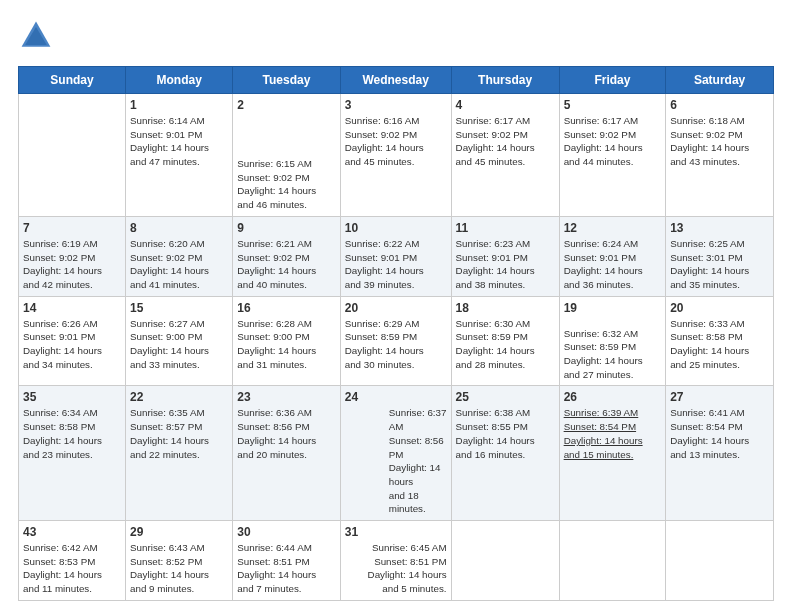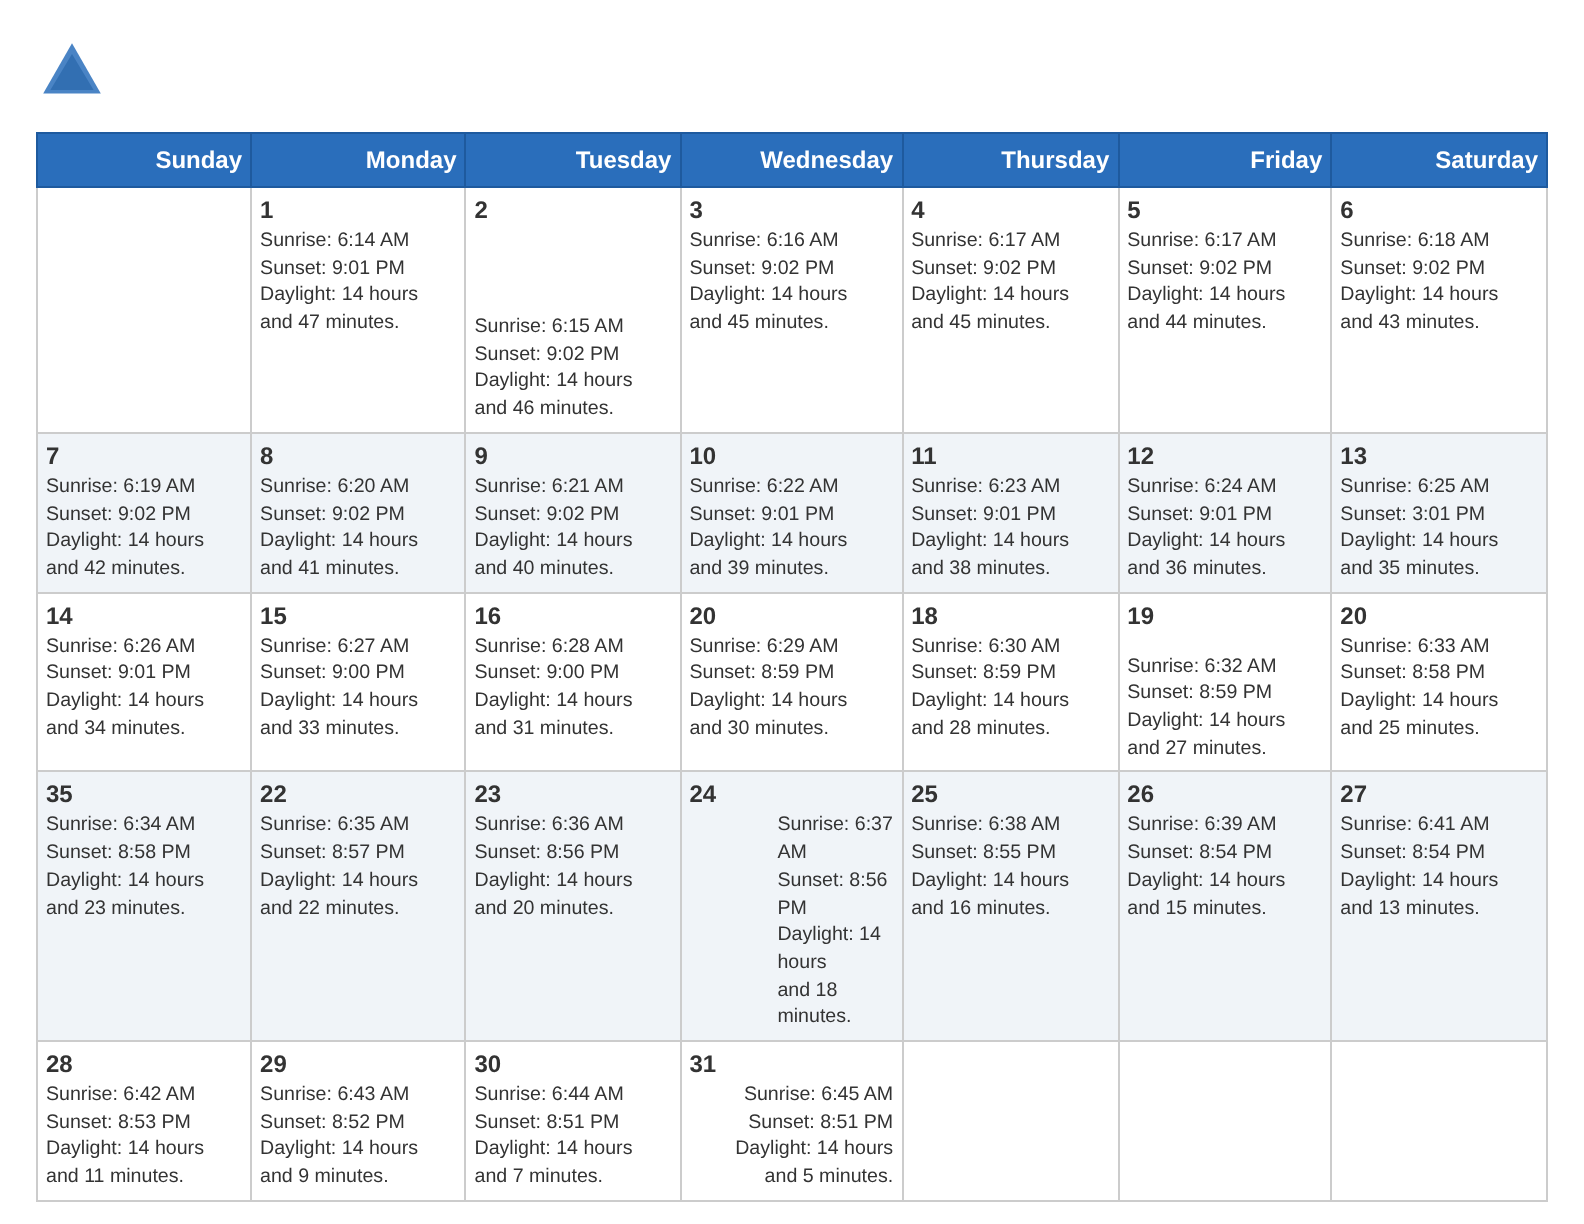--- a/index.html
+++ b/index.html
@@ -53,21 +53,21 @@
       width: 100%;
       border-collapse: collapse;
       font-size: 10.5px;
     }
     thead tr {
       background-color: #2a6ebb;
       color: #fff;
     }
     thead th {
       padding: 6px 4px;
-      text-align: right;
+      text-align: center;
       font-size: 12px;
       font-weight: bold;
       border: 1px solid #1e5a9e;
     }
     tbody tr {
       vertical-align: top;
     }
     tbody tr:nth-child(odd) {
       background: #fff;
     }
@@ -308,36 +308,36 @@
           </td>
           <td>
             <div class="day-number">25</div>
             <div class="day-info" style="white-space: pre-line;">Sunrise: 6:38 AM
 Sunset: 8:55 PM
 Daylight: 14 hours
 and 16 minutes.</div>
           </td>
           <td>
             <div class="day-number">26</div>
-            <div class="day-info" style="white-space: pre-line;">Sunrise: 6:39 AM
+            <div class="day-info" style="white-space: pre-line; text-decoration: underline;">Sunrise: 6:39 AM
 Sunset: 8:54 PM
 Daylight: 14 hours
 and 15 minutes.</div>
           </td>
           <td>
             <div class="day-number">27</div>
             <div class="day-info" style="white-space: pre-line;">Sunrise: 6:41 AM
 Sunset: 8:54 PM
 Daylight: 14 hours
 and 13 minutes.</div>
           </td>
         </tr>
         <tr>
           <td>
-            <div class="day-number">28</div>
+            <div class="day-number">43</div>
             <div class="day-info" style="white-space: pre-line;">Sunrise: 6:42 AM
 Sunset: 8:53 PM
 Daylight: 14 hours
 and 11 minutes.</div>
           </td>
           <td>
             <div class="day-number">29</div>
             <div class="day-info" style="white-space: pre-line;">Sunrise: 6:43 AM
 Sunset: 8:52 PM
 Daylight: 14 hours

